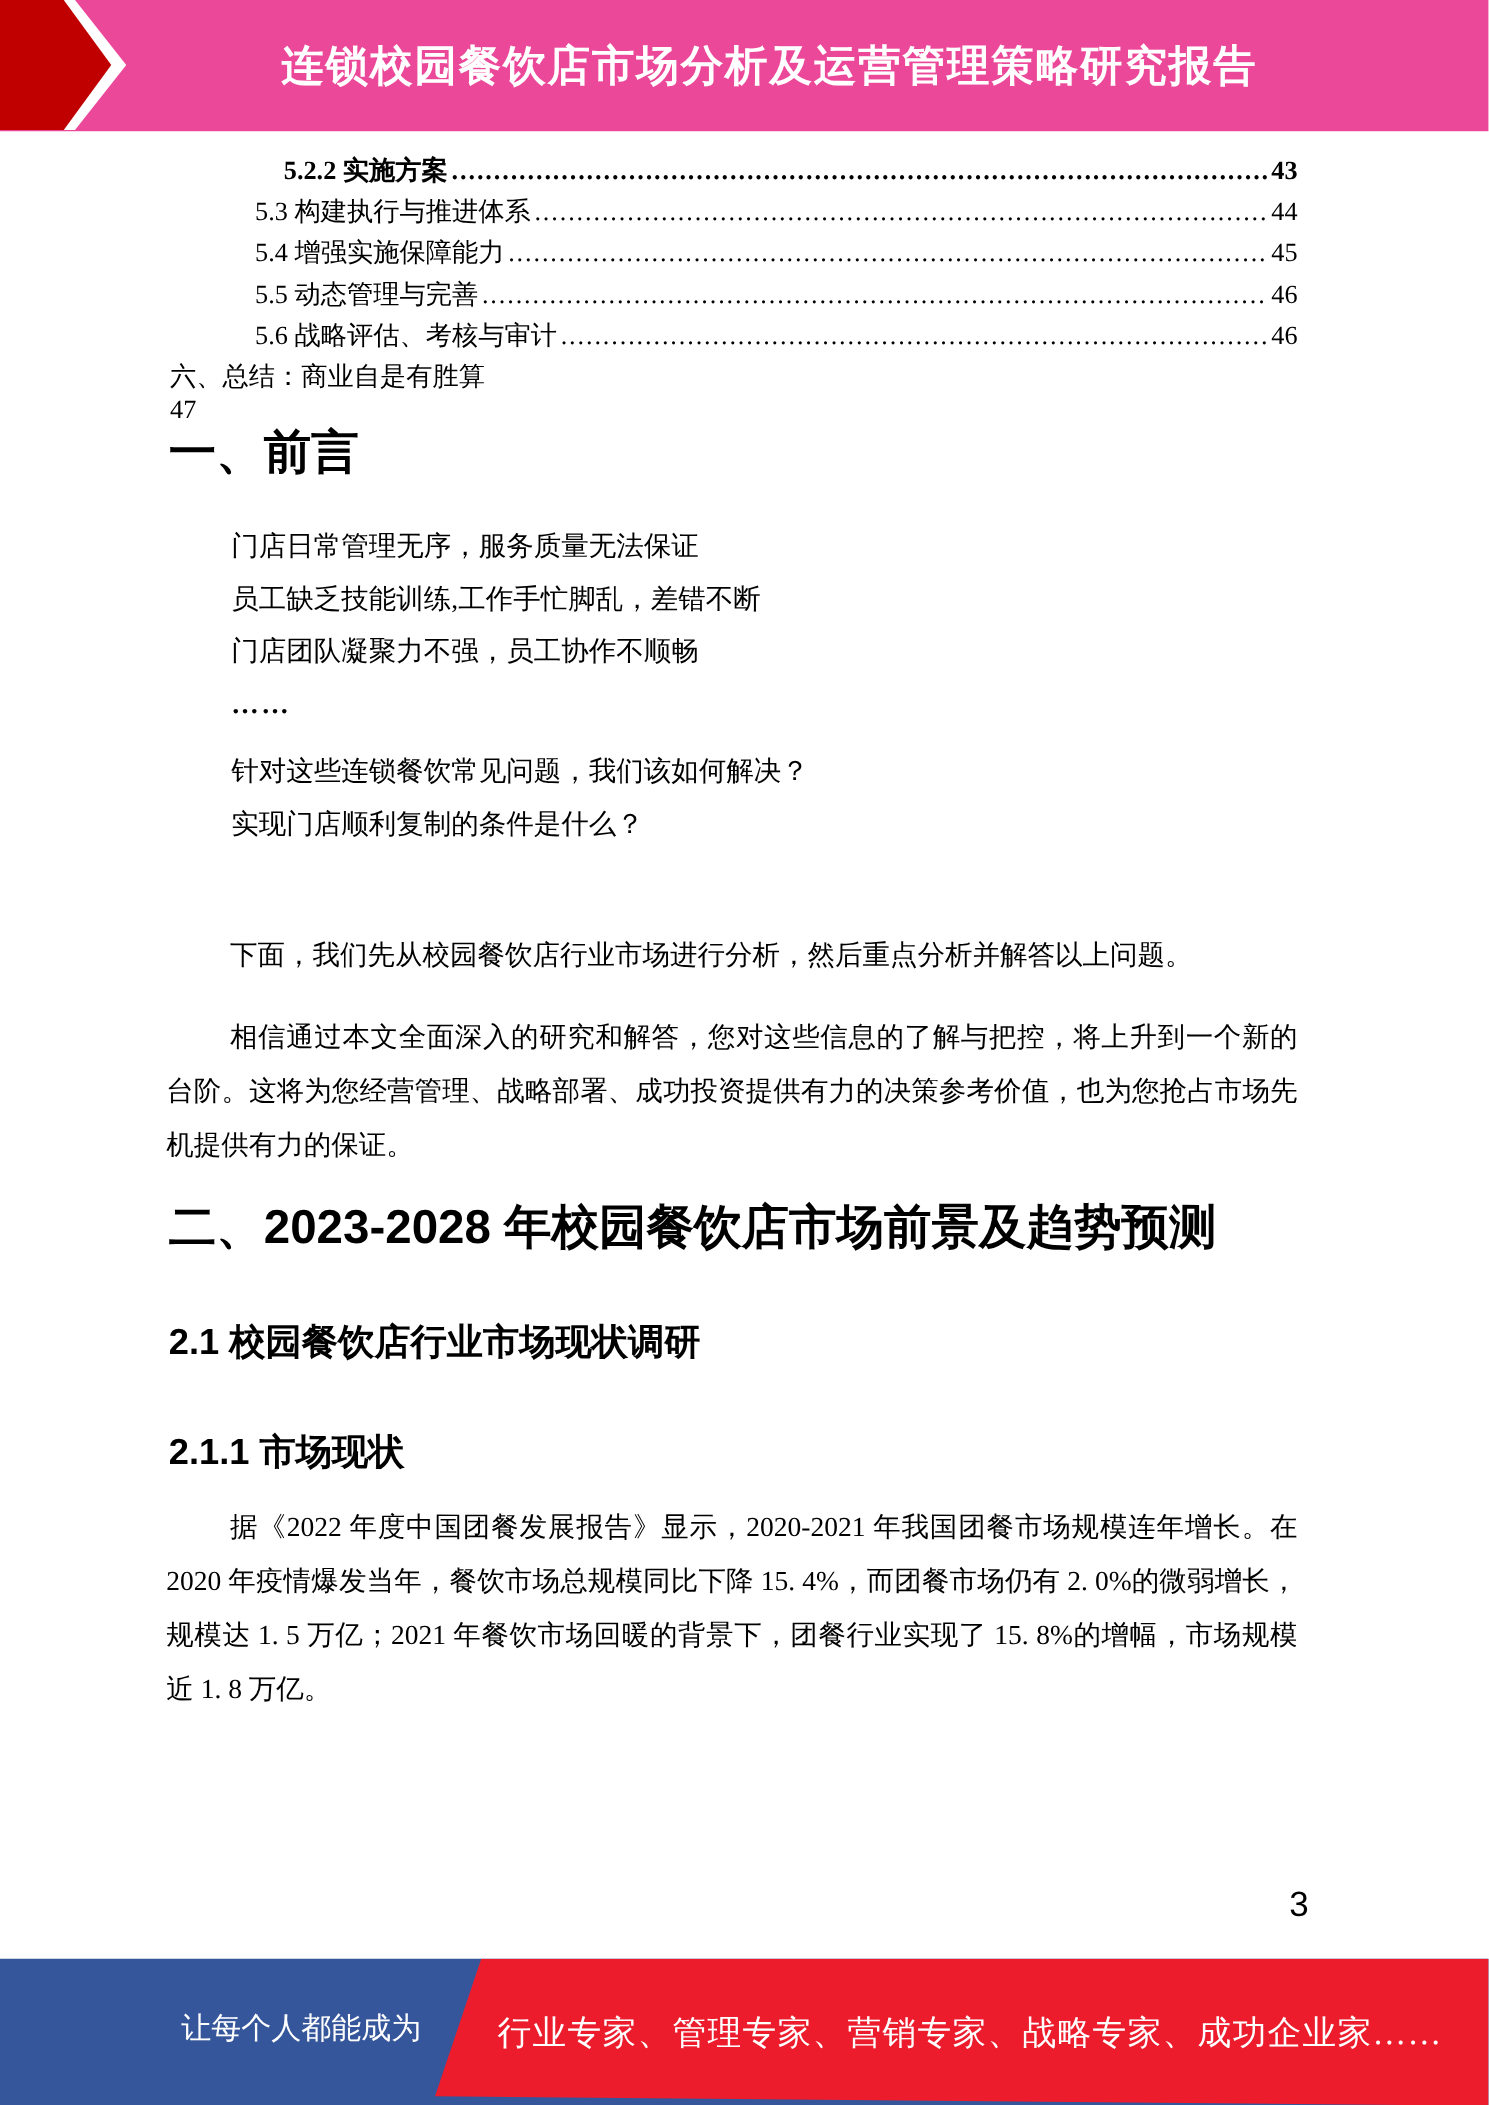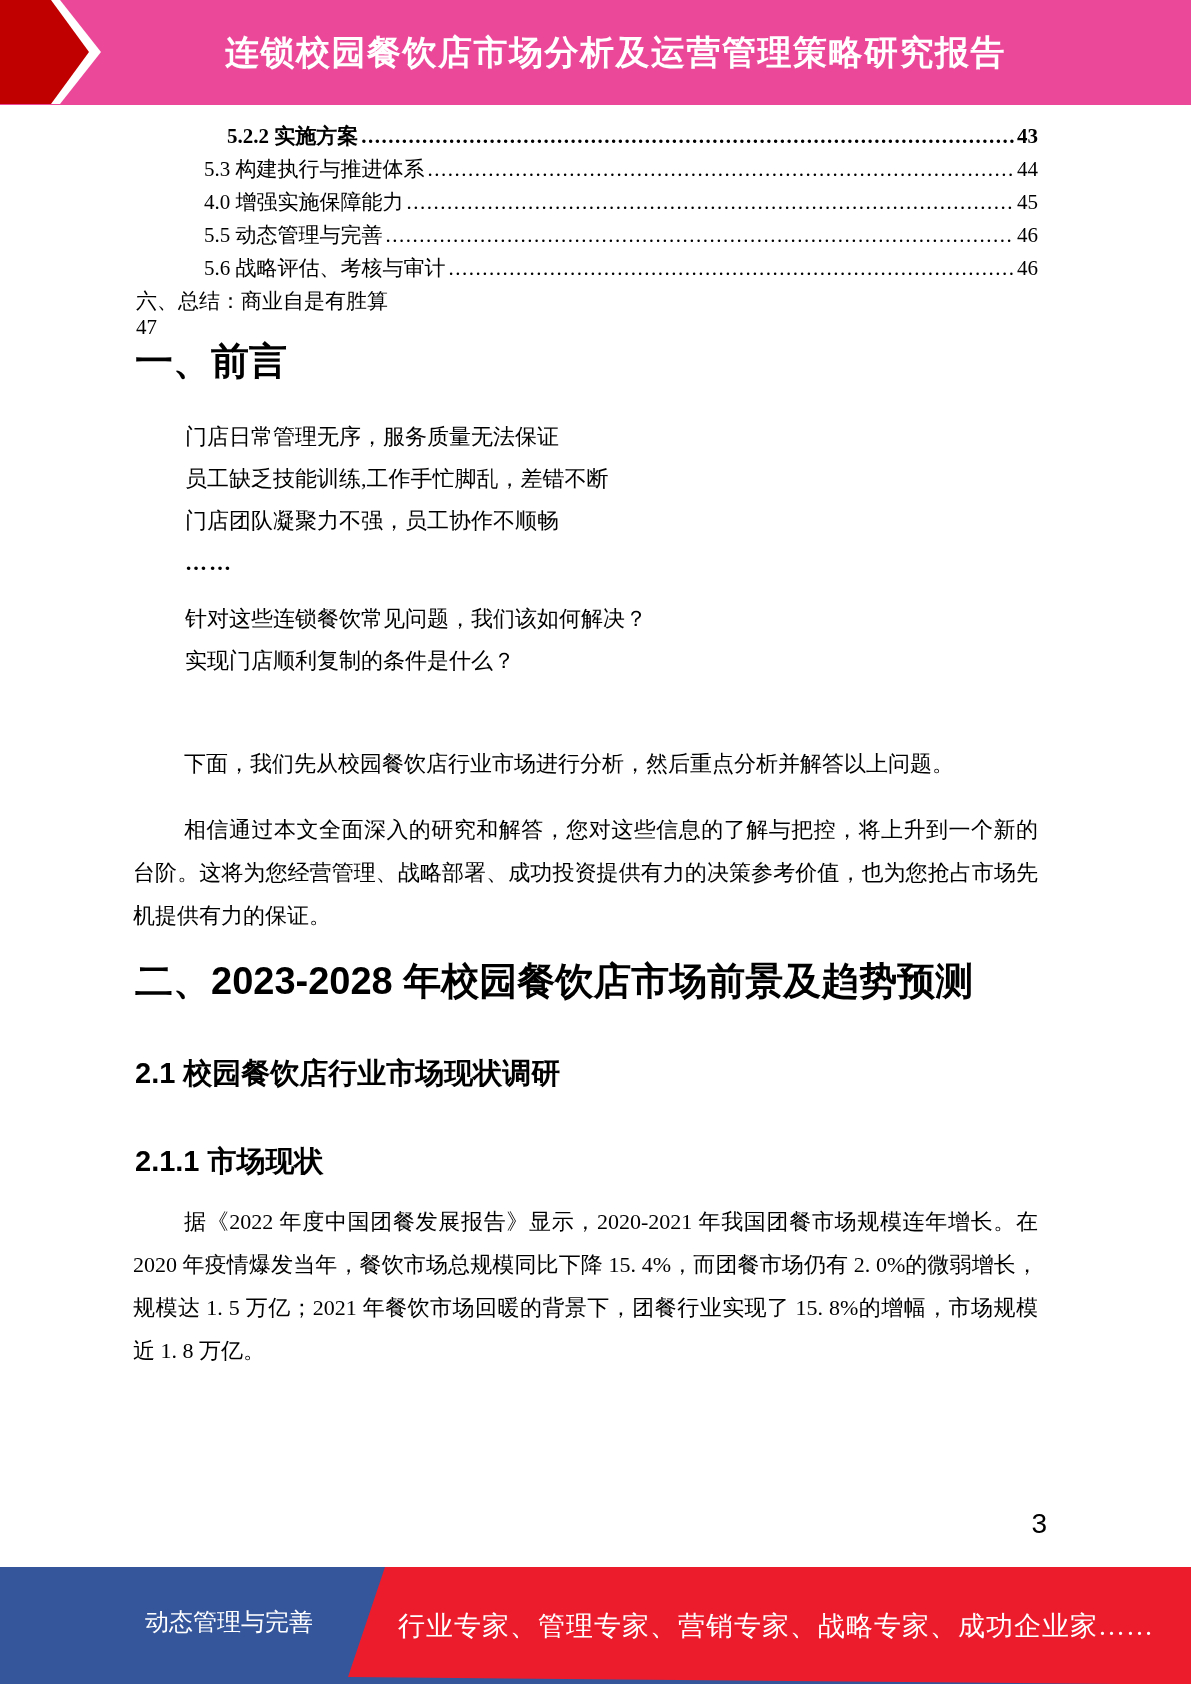--- a/index.html
+++ b/index.html
@@ -39,21 +39,21 @@
   }
   #h-preface { top:336px; font-size:38px; }
   #h-ch2     { top:956px; font-size:38px; }
   #h-21      { top:1054px; font-size:29px; }
   #h-211     { top:1142px; font-size:29px; }
 
   
   .lines { position:absolute; left:133px; width:905px; padding-left:52px; box-sizing:border-box;
            font-size:22px; line-height:42px; }
   #problem-lines  { top:416px; }
-  #question-lines { top:598px; }
+  #question-lines { top:598px;font-family:Liberation Mono, monospace; }
   .line { white-space:nowrap; }
   .line.ellipsis { font-weight:bold; letter-spacing:2px; }
 
   .para { position:absolute; left:133px; width:905px; margin:0;
           font-size:22px; line-height:43px; text-indent:51px; }
   #para-transition { top:742px; }
   #para-belief { top:808px; text-align:justify; }
   #para-market { top:1200px; text-align:justify; }
 
   
@@ -92,21 +92,21 @@
       <span class="toc-label">5.2.2 实施方案</span>
       <span class="toc-leader"></span>
       <span class="toc-page">43</span>
     </div>
     <div class="toc-row lvl2">
       <span class="toc-label">5.3 构建执行与推进体系</span>
       <span class="toc-leader"></span>
       <span class="toc-page">44</span>
     </div>
     <div class="toc-row lvl2">
-      <span class="toc-label">4.0 增强实施保障能力</span>
+      <span class="toc-label">5.4 增强实施保障能力</span>
       <span class="toc-leader"></span>
       <span class="toc-page">45</span>
     </div>
     <div class="toc-row lvl2">
       <span class="toc-label">5.5 动态管理与完善</span>
       <span class="toc-leader"></span>
       <span class="toc-page">46</span>
     </div>
     <div class="toc-row lvl2">
       <span class="toc-label">5.6 战略评估、考核与审计</span>
@@ -143,17 +143,17 @@
   <p id="para-market" class="para">据《2022 年度中国团餐发展报告》显示，2020-2021 年我国团餐市场规模连年增长。在 2020 年疫情爆发当年，餐饮市场总规模同比下降 15. 4%，而团餐市场仍有 2. 0%的微弱增长，规模达 1. 5 万亿；2021 年餐饮市场回暖的背景下，团餐行业实现了 15. 8%的增幅，市场规模近 1. 8 万亿。</p>
 
   <div class="page-number">3</div>
 
   <footer class="footer">
     <span class="footer-red">
       <svg width="1191" height="117" viewBox="0 0 1191 117" xmlns="http://www.w3.org/2000/svg">
         <polygon points="385,0 1191,0 1191,117 1122,117 348,110" fill="#ED1C2D"></polygon>
       </svg>
     </span>
-    <div class="footer-left-text">动态管理与完善</div>
+    <div class="footer-left-text">让每个人都能成为</div>
     <div class="footer-right-text">行业专家、管理专家、营销专家、战略专家、成功企业家……</div>
   </footer>
 
 </div>
 
 </body></html>

